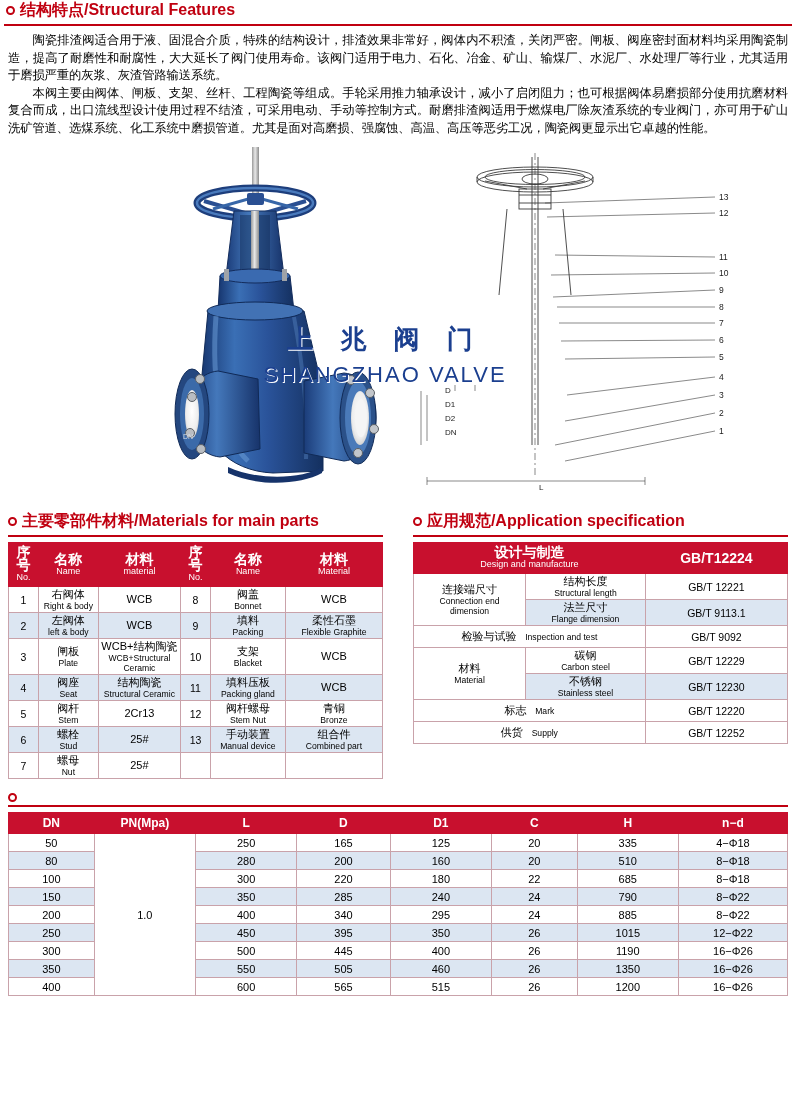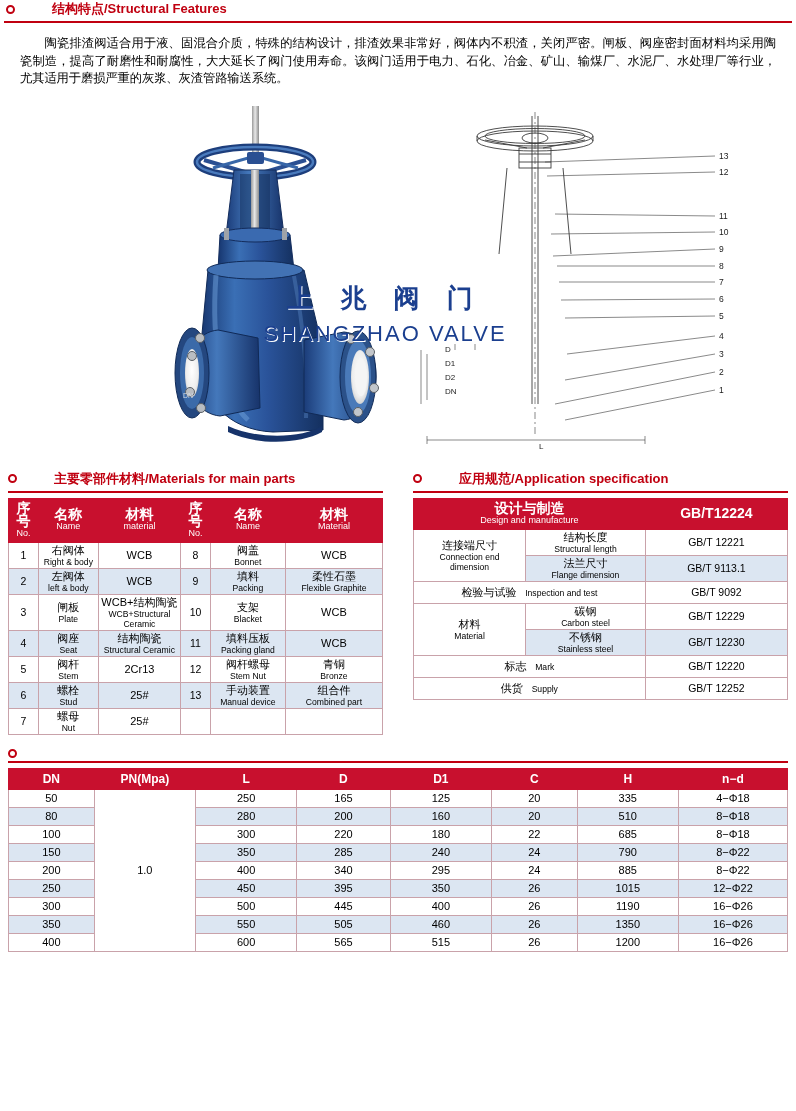--- a/index.html
+++ b/index.html
@@ -25,40 +25,39 @@
   .sec-head .marker {
     width: 9px; height: 9px;
     border: 2px solid #c00010;
     border-radius: 50%;
     flex: 0 0 auto;
     display: inline-block;
   }
   .sec-head .title {
     color: #c00010;
     font-weight: bold;
-    font-size: 13px;
+    font-size: 16px;
     letter-spacing: 0px;
     white-space: nowrap;
-    margin-left: 32px;
   }
   .rule {
     height: 2px;
     background: #c00010;
     margin: 0 4px 6px 4px;
   }
 
   
   .intro {
     padding: 0 8px;
     font-size: 12.3px;
     line-height: 17.5px;
     text-align: justify;
     letter-spacing: -0.1px;
   }
-  .intro p { margin: 12px; text-indent: 2em; }
+  .intro p { margin: 0; text-indent: 2em; }
 
   
   .figures {
     position: relative;
     height: 360px;
     margin-top: 4px;
   }
   .fig-left {
     position: absolute;
     left: 108px; top: 0;
@@ -140,20 +139,21 @@
 <div class="page">
 
   <div class="sec-head">
     <span class="marker"></span>
     <span class="title">结构特点/Structural Features</span>
   </div>
   <div class="rule"></div>
 
   <div class="intro">
     <p>陶瓷排渣阀适合用于液、固混合介质，特殊的结构设计，排渣效果非常好，阀体内不积渣，关闭严密。闸板、阀座密封面材料均采用陶瓷制造，提高了耐磨性和耐腐性，大大延长了阀门使用寿命。该阀门适用于电力、石化、冶金、矿山、输煤厂、水泥厂、水处理厂等行业，尤其适用于磨损严重的灰浆、灰渣管路输送系统。</p>
+    <p>本阀主要由阀体、闸板、支架、丝杆、工程陶瓷等组成。手轮采用推力轴承设计，减小了启闭阻力；也可根据阀体易磨损部分使用抗磨材料复合而成，出口流线型设计使用过程不结渣，可采用电动、手动等控制方式。耐磨排渣阀适用于燃煤电厂除灰渣系统的专业阀门，亦可用于矿山洗矿管道、选煤系统、化工系统中磨损管道。尤其是面对高磨损、强腐蚀、高温、高压等恶劣工况，陶瓷阀更显示出它卓越的性能。</p>
   </div>
 
   <div class="figures">
 
     <svg class="fig-left" viewBox="0 0 300 355">
       <defs>
         <linearGradient id="blueBody" x1="0" y1="0" x2="1" y2="0">
           <stop offset="0%" stop-color="#16356e"></stop>
           <stop offset="28%" stop-color="#3a6fb5"></stop>
           <stop offset="55%" stop-color="#2a539a"></stop>

